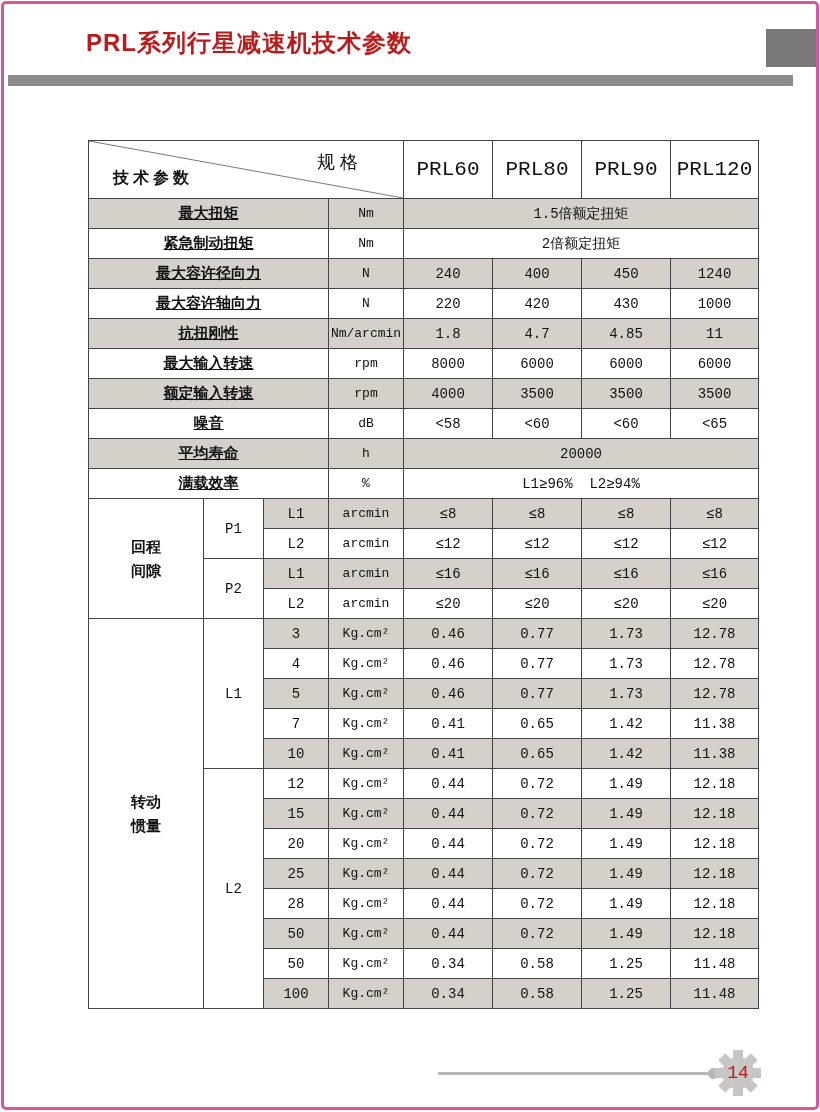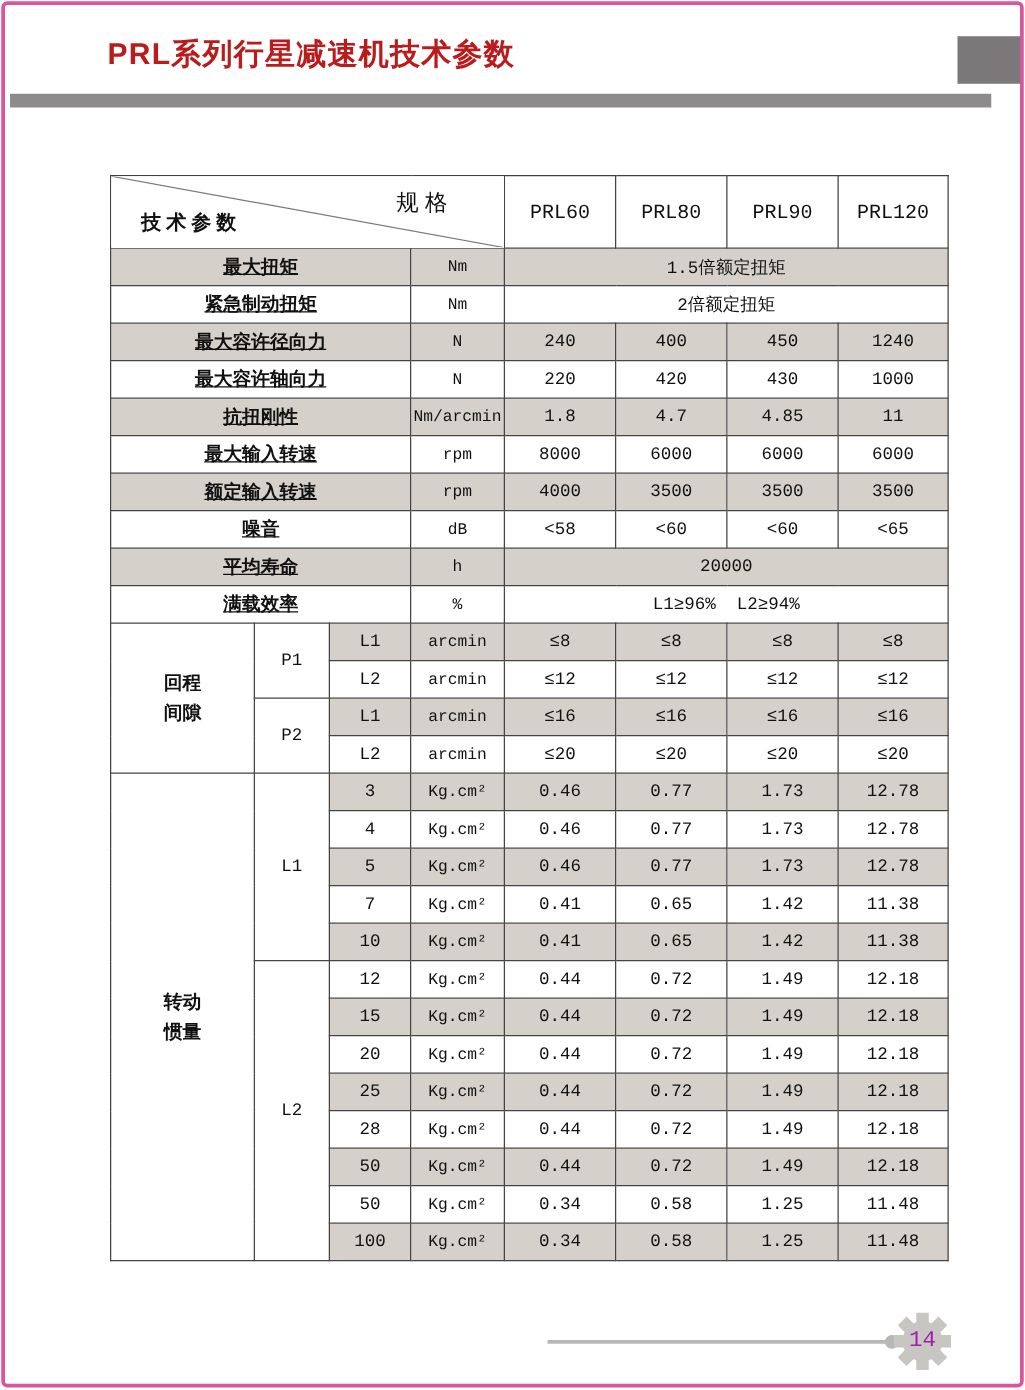--- a/index.html
+++ b/index.html
@@ -32,36 +32,36 @@
     padding:0;overflow:hidden;background:#fff;
   }
   tr.hdr{height:58px;}
   tr.r{height:30px;}
   tr.g td{background:#d5d1ca;}
   td.w{background:#ffffff !important;}
   .cn{font-family:"Liberation Sans","DejaVu Sans",sans-serif;font-weight:bold;font-size:15px;}
   .num{font-family:"Liberation Mono","DejaVu Sans Mono",monospace;font-size:14px;font-weight:normal;}
   .unit{font-size:13px;font-family:Liberation Mono, monospace;}
   td.lbl{text-align:center;padding-right:118px;text-decoration:underline;}
-  td.model{font-family:"Liberation Mono","DejaVu Sans Mono",monospace;font-size:16px;}
+  td.model{font-family:"Liberation Mono","DejaVu Sans Mono",monospace;font-size:21px;}
   td.diag{position:relative;}
   td.diag svg{position:absolute;left:0;top:0;width:100%;height:100%;}
   .corner-top{position:absolute;top:9px;left:228px;font-size:18px;font-weight:normal;white-space:nowrap;}
   .corner-bottom{position:absolute;bottom:9px;left:24px;font-size:16px;font-weight:bold;white-space:nowrap;font-family:Liberation Serif, serif;}
   .grp div{line-height:24px;}
   .prewrap{white-space:pre;}
   .footer-line{position:absolute;left:438px;top:1072px;width:276px;height:3px;background:#b9b7b6;}
   .footer-dot{position:absolute;left:708px;top:1068px;width:11px;height:11px;border-radius:50%;background:#b9b7b6;}
   .gear-wrap{position:absolute;left:715px;top:1050px;width:46px;height:46px;}
   .gear-wrap svg{position:absolute;left:0;top:0;}
   .page-num{
     position:absolute;left:0;top:0;width:46px;height:46px;
     display:flex;align-items:center;justify-content:center;
     font-family:"Liberation Mono","DejaVu Sans Mono",monospace;
-    font-size:18px;color:#a21caf;
+    font-size:18px;color:#b91c1c;
   }
 </style>
 </head>
 <body>
 
 <div class="frame"></div>
 
 <div class="page-title">PRL系列行星减速机技术参数</div>
 <div class="title-bar"></div>
 <div class="corner-square"></div>

